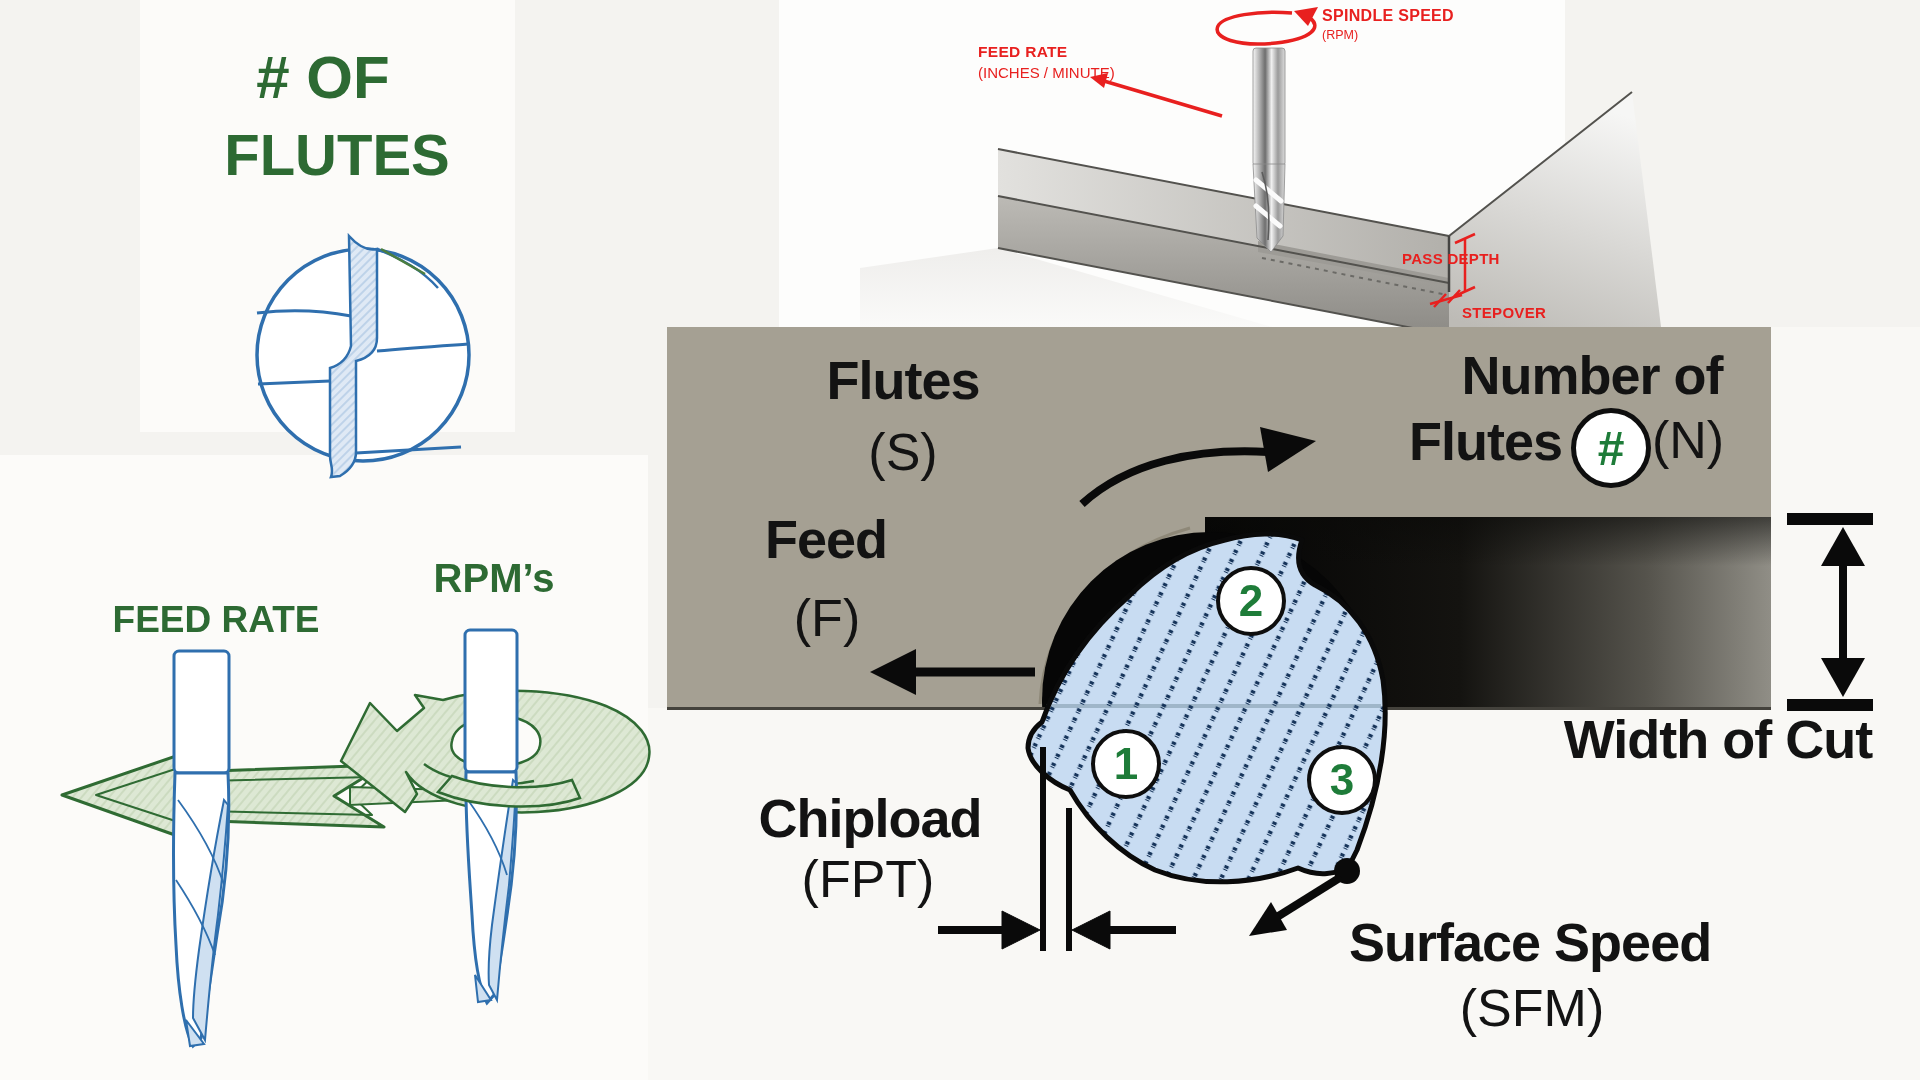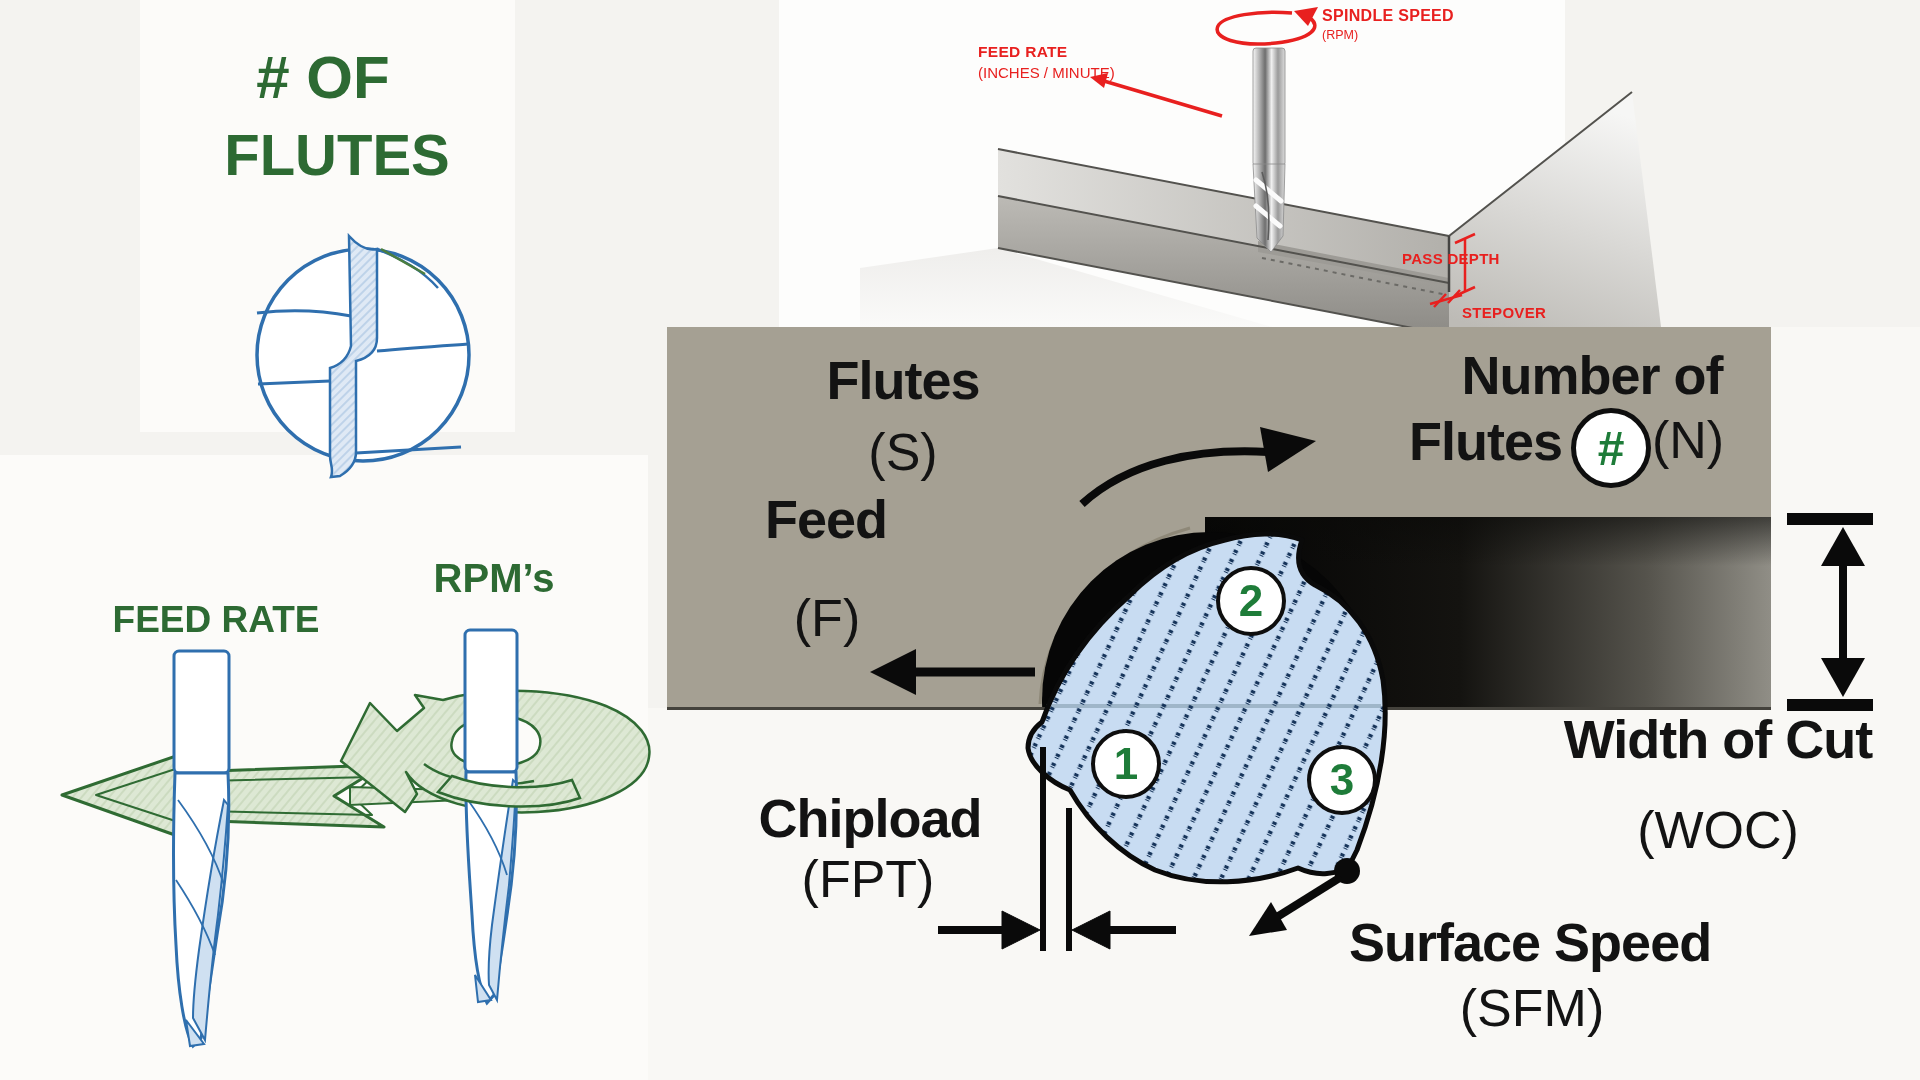--- a/index.html
+++ b/index.html
@@ -229,35 +229,34 @@
   <div class="txt red-lab" style="left:1322px;top:8px;font-size:16px;">SPINDLE SPEED</div>
   <div class="txt red-sub" style="left:1322px;top:29px;font-size:12.5px;">(RPM)</div>
   <div class="txt red-lab" style="left:978px;top:44px;font-size:15.5px;">FEED RATE</div>
   <div class="txt red-sub" style="left:978px;top:65px;font-size:15px;">(INCHES / MINUTE)</div>
   <div class="txt red-lab" style="left:1402px;top:251px;font-size:15px;">PASS DEPTH</div>
   <div class="txt red-lab" style="left:1462px;top:305px;font-size:15px;">STEPOVER</div>
 
   <div class="txt h-main center" style="left:753px;top:353px;width:300px;">Flutes</div>
   <div class="txt h-sym center" style="left:753px;top:426px;width:300px;">(S)</div>
 
-  <div class="txt h-main center" style="left:676px;top:492px;width:300px;">Feed</div>
+  <div class="txt h-main center" style="left:676px;top:512px;width:300px;">Feed</div>
   <div class="txt h-sym center" style="left:677px;top:592px;width:300px;">(F)</div>
 
   <div class="txt h-main center" style="left:1442px;top:348px;width:300px;">Number of</div>
   <div class="txt h-main right" style="left:1380px;top:414px;width:182px;">Flutes</div>
   <div class="num-circle" id="hashCircle" style="left:1571px;top:408px;">
       <span>#</span>
     </div>
   <div class="txt h-sym" style="left:1652px;top:414px;">(N)</div>
 
   <div class="txt h-sym center" style="left:718px;top:853px;width:300px;">(FPT)</div>
   <div class="txt h-main center" style="left:720px;top:791px;width:300px;">Chipload</div>
 
   <div class="txt h-main center" style="left:1543px;top:712px;width:350px;">Width of Cut</div>
-  <div class="txt h-sym center" style="left:1543px;top:804px;width:350px;">(WOC)</div>
 
   <div class="txt h-main center" style="left:1349px;top:915px;width:350px;">Surface Speed</div>
   <div class="txt h-sym center" style="left:1357px;top:982px;width:350px;">(SFM)</div>
 
   <div class="num-circle" id="flute1" style="left:1091px;top:729px;">
       <span>1</span>
     </div>
   <div class="num-circle" id="flute2" style="left:1216px;top:566px;">
       <span>2</span>
     </div>

